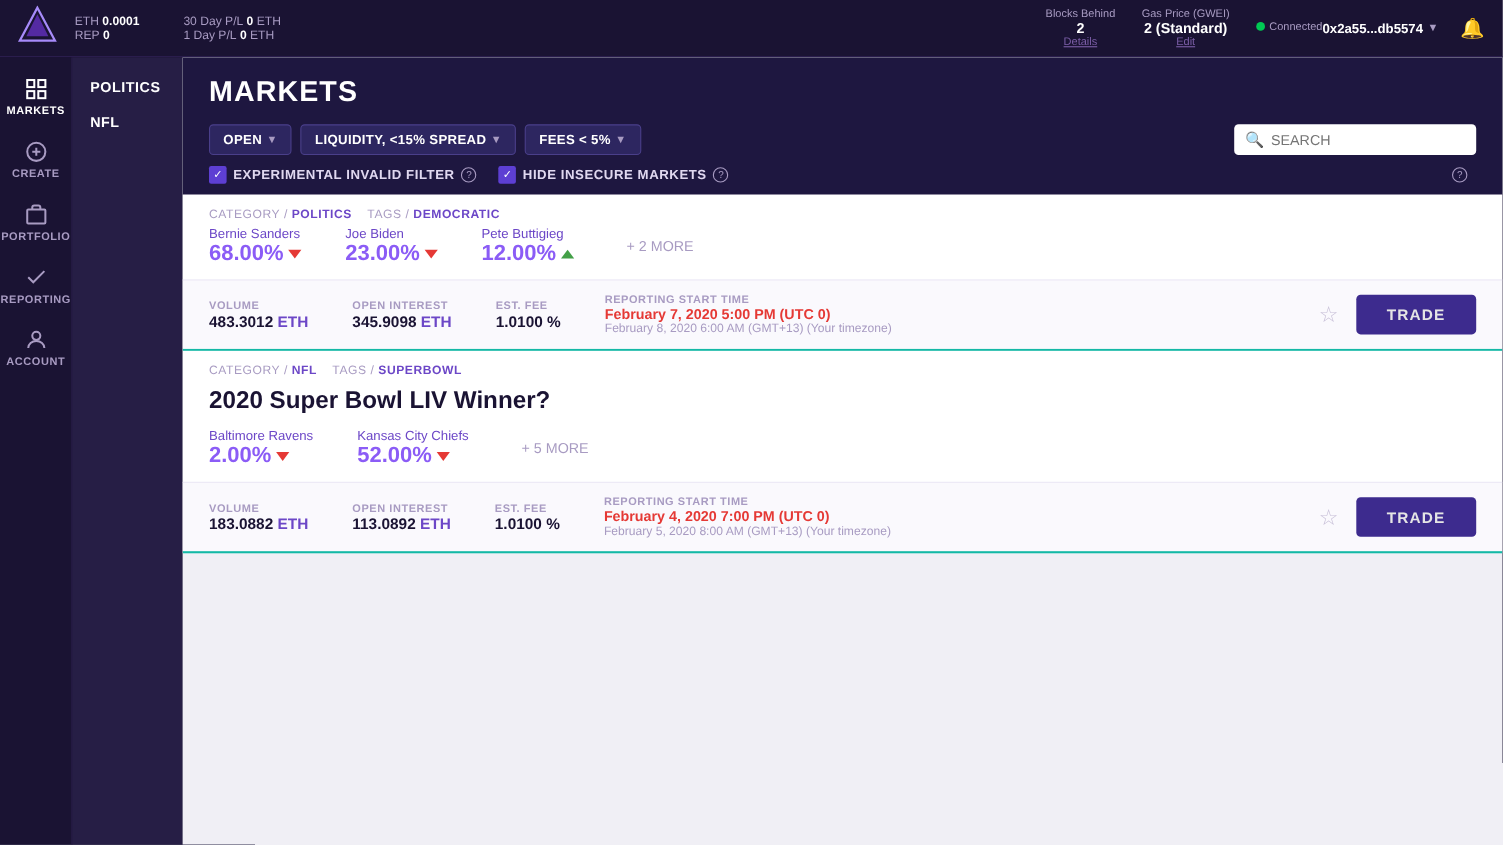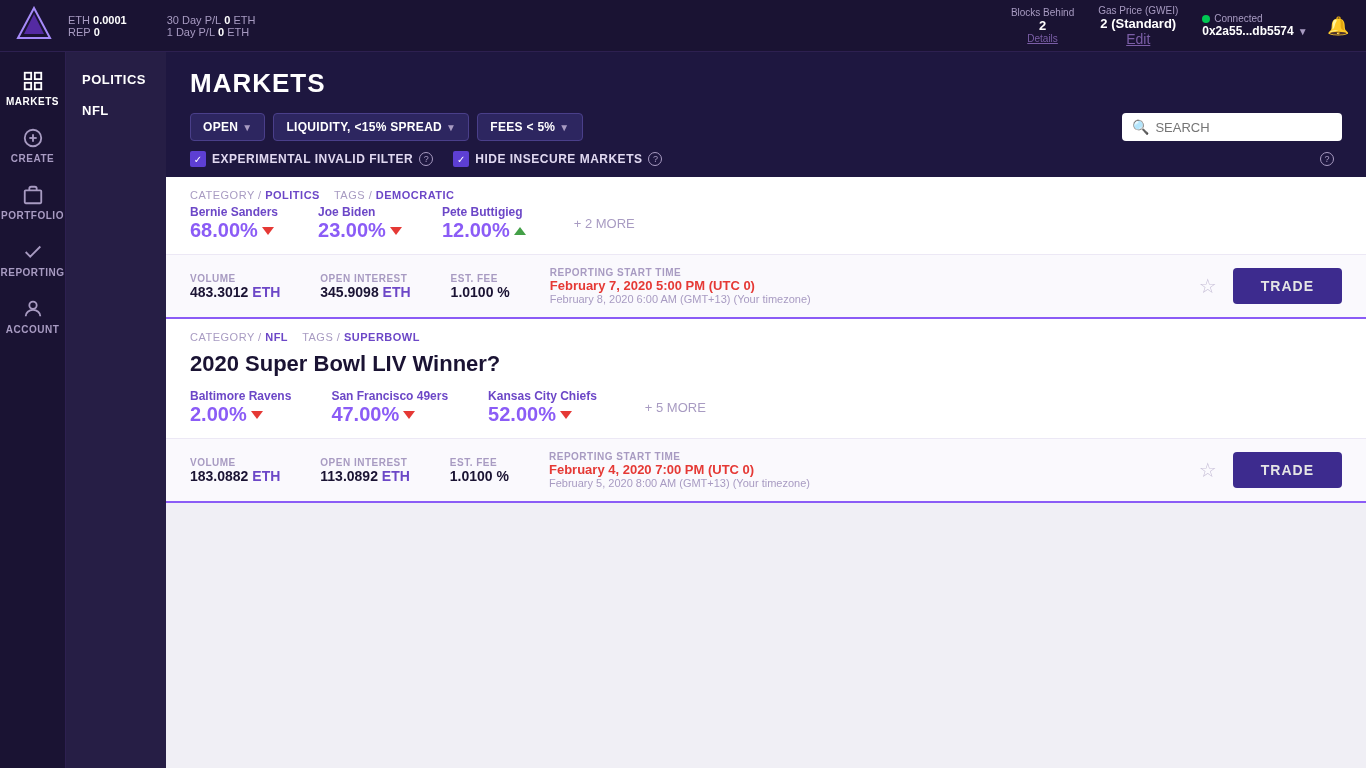--- a/index.html
+++ b/index.html
@@ -53,24 +53,24 @@
     .blocks-value { font-size: 13px; color: #ffffff; font-weight: bold; }
     .blocks-details { font-size: 10px; color: #7b5ea7; text-decoration: underline; cursor: pointer; }
     .header-gas {
       display: flex;
       flex-direction: column;
       align-items: center;
       margin-right: 30px;
     }
     .gas-label { font-size: 10px; color: #a89bc2; }
     .gas-value { font-size: 13px; color: #ffffff; font-weight: bold; }
-    .gas-edit { font-size: 14px; color: #7b5ea7; text-decoration: underline; cursor: pointer; }
+    .gas-edit { font-size: 10px; color: #7b5ea7; text-decoration: underline; cursor: pointer; }
     .header-connected {
       display: flex;
-      flex-direction: column;
+      flex-direction: row;
       align-items: flex-start;
       margin-right: 16px;
     }
     .connected-label { font-size: 10px; color: #a89bc2; display: flex; align-items: center; gap: 4px; }
     .connected-dot { width: 8px; height: 8px; background: #00c853; border-radius: 50%; display: inline-block; }
     .connected-address { font-size: 12px; color: #ffffff; font-weight: bold; display: flex; align-items: center; gap: 4px; }
     .address-chevron { color: #a89bc2; font-size: 10px; }
     .header-bell {
       color: #a89bc2;
       font-size: 18px;
@@ -238,21 +238,21 @@
       font-size: 13px;
       color: #333;
       width: 100%;
       background: transparent;
     }
 
     
     .market-card {
       background: #ffffff;
       margin: 0;
-      border-bottom: 2px solid #8b5cf6;
+      border-bottom: 2px solid #14b8a6;
     }
     .card-category {
       padding: 12px 24px 4px 24px;
       font-size: 11px;
       color: #a89bc2;
       letter-spacing: 0.5px;
     }
     .card-category span.cat-link {
       color: #6c47c7;
       font-weight: bold;
@@ -272,21 +272,21 @@
       gap: 40px;
       flex-wrap: wrap;
     }
     .option-item {
       display: flex;
       flex-direction: column;
     }
     .option-name {
       font-size: 12px;
       color: #6c47c7;
-      font-weight: bold;
+      font-weight: normal;
       cursor: pointer;
     }
     .option-pct {
       display: flex;
       align-items: center;
       gap: 4px;
     }
     .option-pct-val {
       font-size: 20px;
       font-weight: bold;
@@ -608,27 +608,20 @@
       <div class="card-options">
 
         <div class="option-item">
           <span class="option-name">Baltimore Ravens</span>
           <div class="option-pct">
             <span class="option-pct-val">2.00%</span>
             <div class="arrow-down"></div>
           </div>
         </div>
 
-        <div class="option-item">
-          <span class="option-name">San Francisco 49ers</span>
-          <div class="option-pct">
-            <span class="option-pct-val">47.00%</span>
-            <div class="arrow-down"></div>
-          </div>
-        </div>
 
         <div class="option-item">
           <span class="option-name">Kansas City Chiefs</span>
           <div class="option-pct">
             <span class="option-pct-val">52.00%</span>
             <div class="arrow-down"></div>
           </div>
         </div>
         <span class="more-link">+ 5 MORE</span>
       </div>

